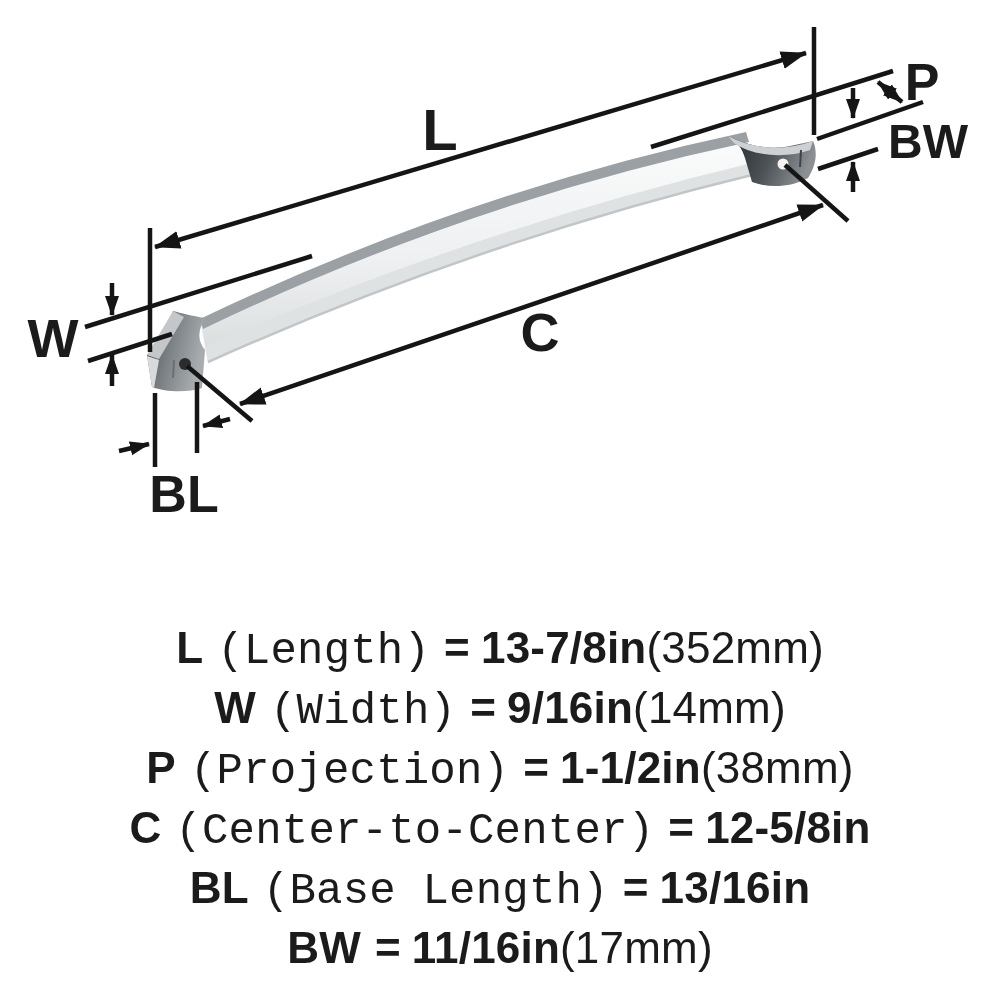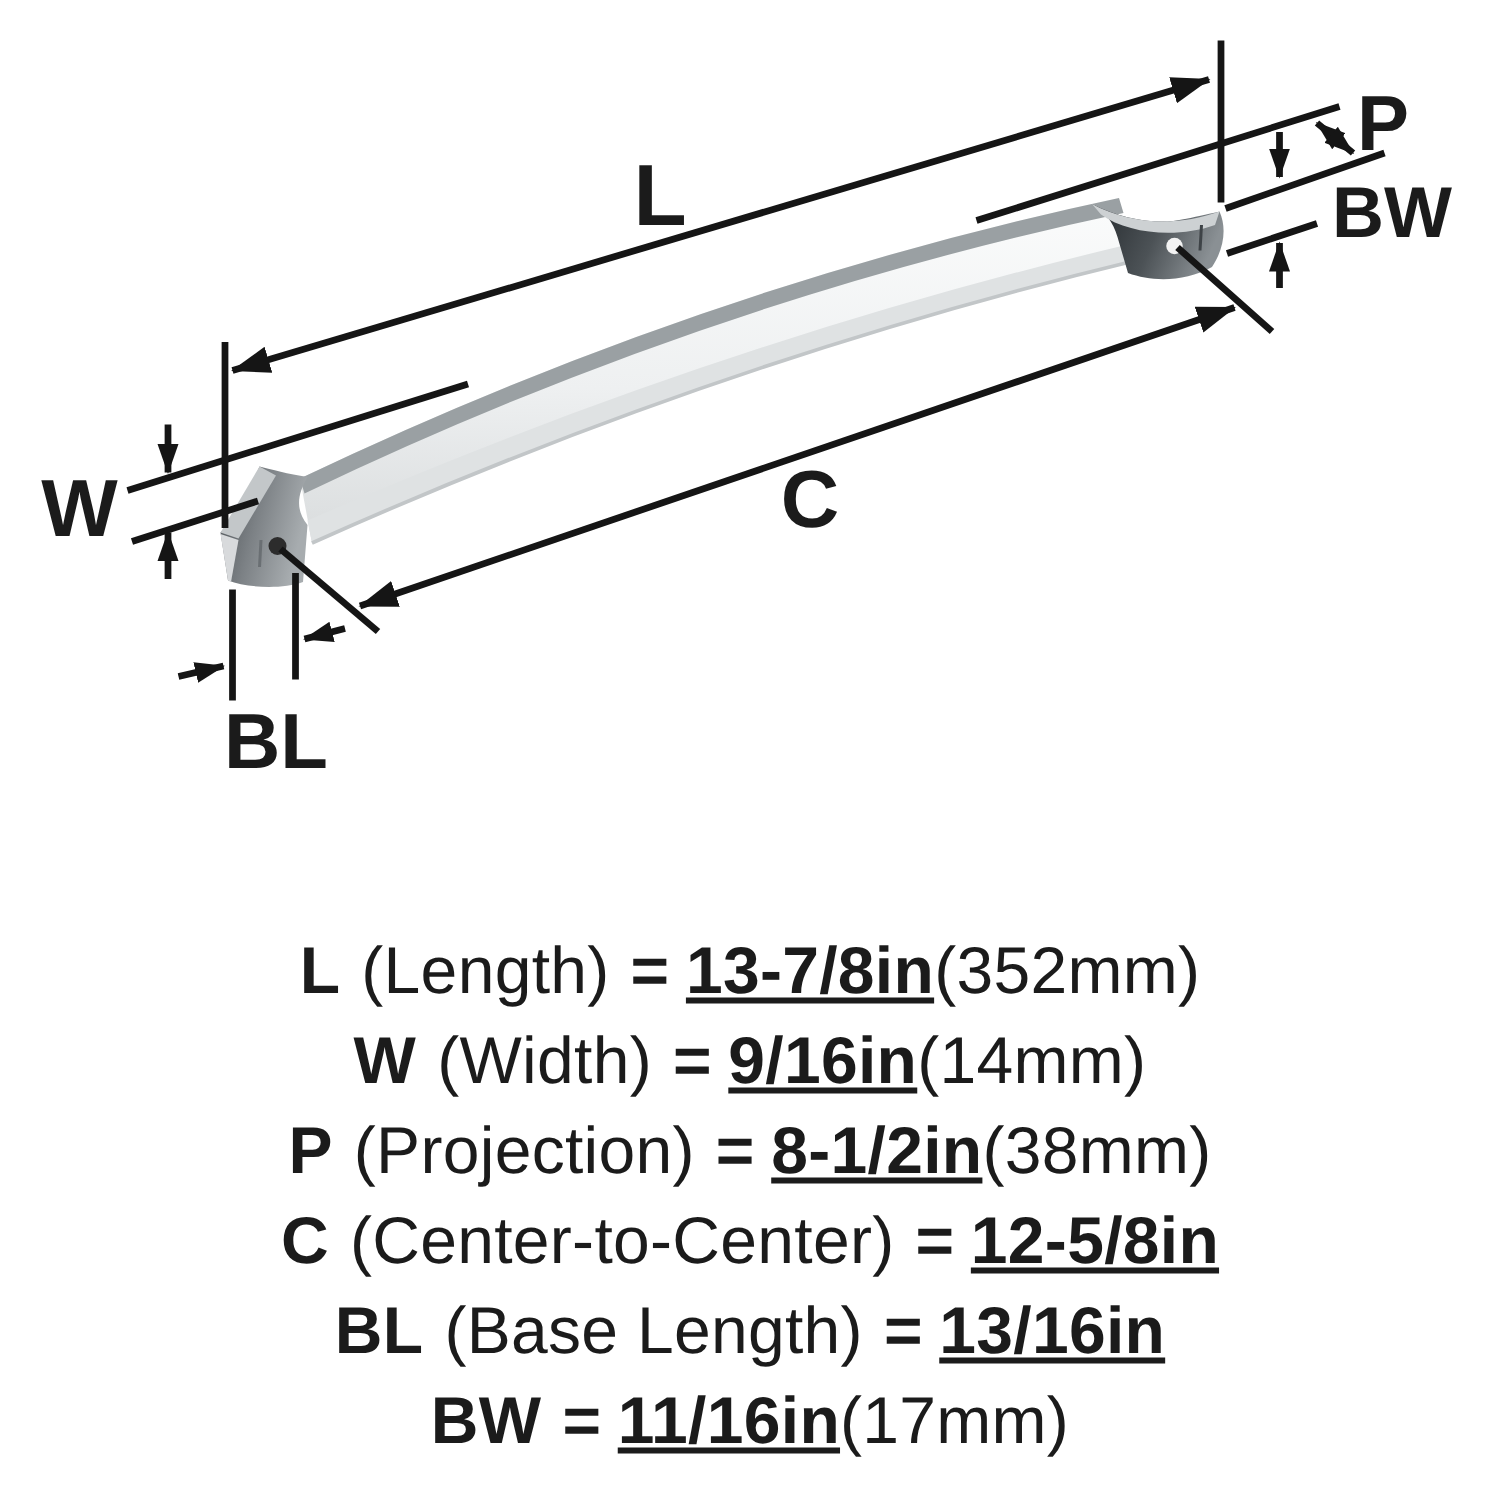--- a/index.html
+++ b/index.html
@@ -14,23 +14,23 @@
   }
   #spec-block{
     position:absolute;left:0;top:618px;width:1000px;
   }
   .spec-row{
     display:flex;justify-content:center;align-items:baseline;
     height:60px;line-height:60px;font-size:44px;letter-spacing:0.2px;
     white-space:pre;color:#1b1b1b;
   }
   .spec-code{font-weight:700;margin-right:14px;}
-  .spec-label{font-weight:400;margin-right:14px;}
+  .spec-label{font-weight:400;margin-right:14px;font-family:Liberation Mono, monospace;}
   .spec-eq{font-weight:700;margin-right:11px;}
-  .spec-inches{font-weight:700;text-decoration:underline;}
+  .spec-inches{font-weight:700;}
   .spec-mm{font-weight:400;text-align:right;}
 </style>
 </head>
 <body>
 
 <div id="stage">
 
   <svg id="diagram-svg" width="1000" height="580" viewBox="0 0 1000 580">
     <defs>
       <marker id="ah" markerUnits="userSpaceOnUse" markerWidth="28" markerHeight="22" refX="25" refY="10" orient="auto-start-reverse">
@@ -137,21 +137,21 @@
       <span class="spec-label">(Width)</span>
       <span class="spec-eq">=</span>
       <span class="spec-inches">9/16in</span>
       <span class="spec-mm">(14mm)</span>
     </div>
 
     <div class="spec-row">
       <span class="spec-code">P</span>
       <span class="spec-label">(Projection)</span>
       <span class="spec-eq">=</span>
-      <span class="spec-inches">8-1/2in</span>
+      <span class="spec-inches">1-1/2in</span>
       <span class="spec-mm">(38mm)</span>
     </div>
 
     <div class="spec-row">
       <span class="spec-code">C</span>
       <span class="spec-label">(Center-to-Center)</span>
       <span class="spec-eq">=</span>
       <span class="spec-inches">12-5/8in</span>
     </div>
 

